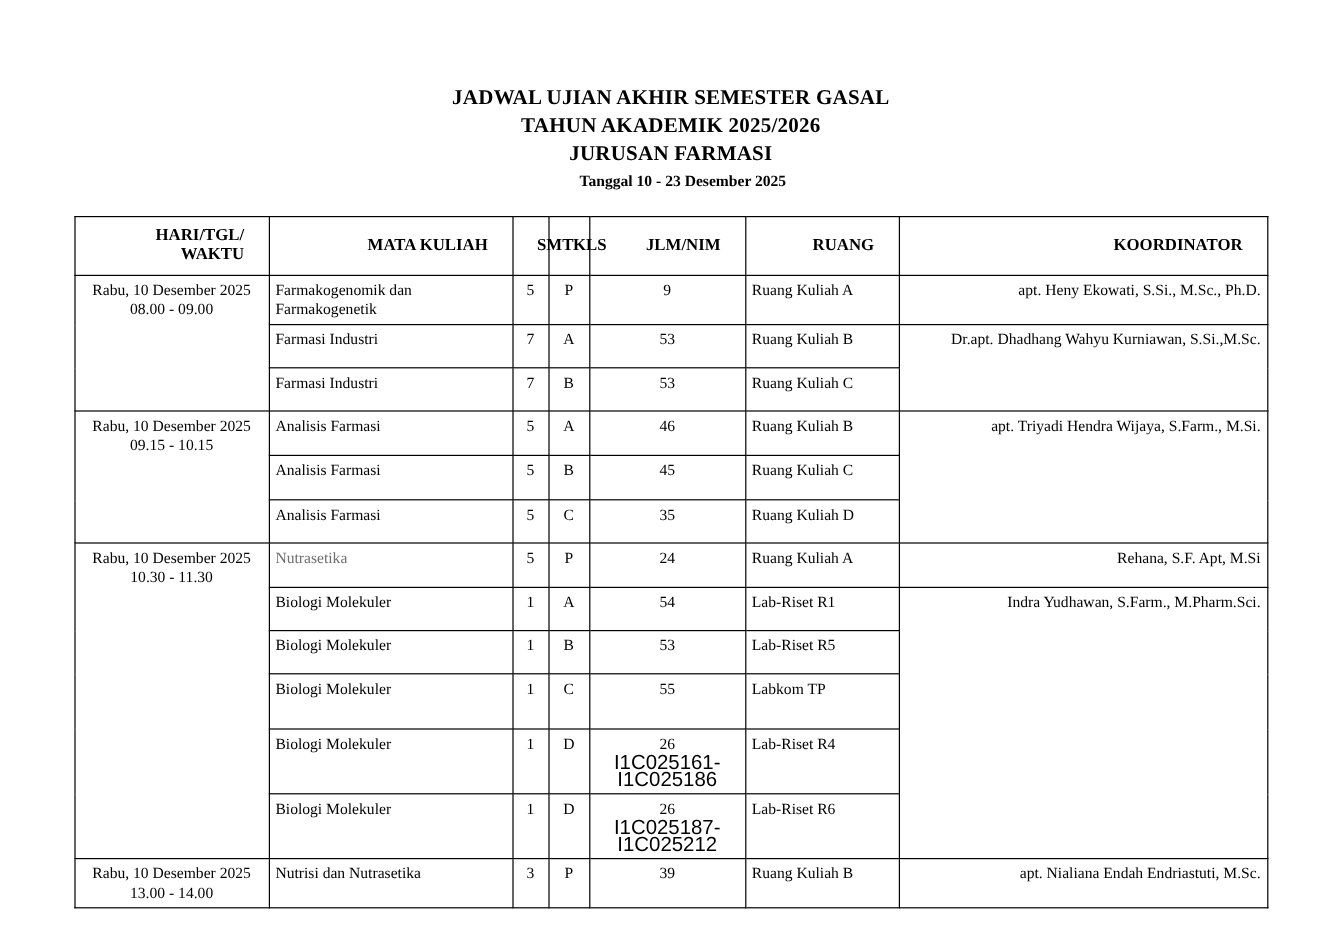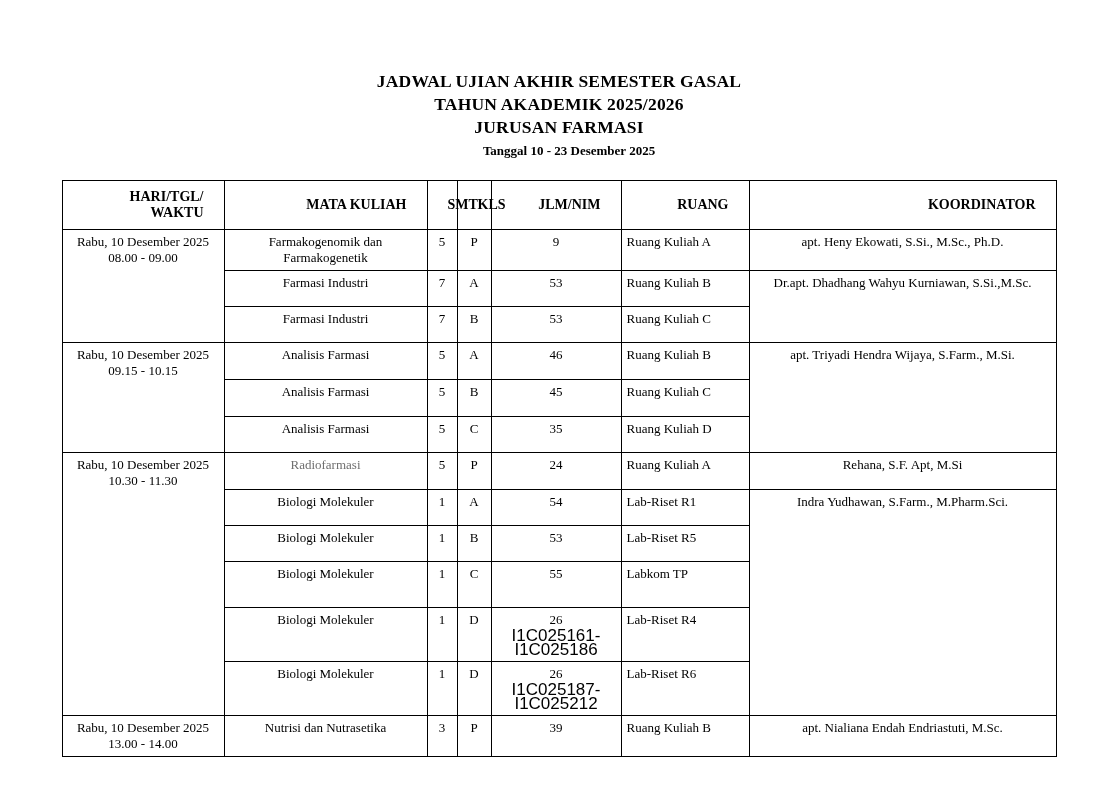--- a/index.html
+++ b/index.html
@@ -70,32 +70,32 @@
   col.c-jlm   { width: 130px; }
   col.c-ruang { width: 128px; }
   col.c-koor  { width: 307px; }
 
   td.day {
     text-align: center;
     padding-top: 6px;
   }
   td.day .d1 { display: block; }
   td.day .d2 { display: block; text-align: center; }
-  td.mk { text-align: center; }
+  td.mk { text-align: left; }
   td.smt, td.kls { text-align: center; }
   td.jlm { text-align: center; }
   td.jlm .nim {
     display: block;
     font-family: "Liberation Sans", sans-serif;
     font-size: 17px;
     line-height: 14px;
     margin-top: 1px;
   }
   td.ruang { }
-  td.koor { text-align: center; }
+  td.koor { text-align: right; }
   .faded { color: #6f6f6f; }
 </style>
 </head>
 <body>
 
 <div class="page">
 
   <div class="header">
     <div class="line1">JADWAL UJIAN AKHIR SEMESTER GASAL</div>
     <div class="line2">TAHUN AKADEMIK 2025/2026</div>
@@ -176,21 +176,21 @@
           <td class="smt">5</td>
           <td class="kls">C</td>
           <td class="jlm"><span>35</span></td>
           <td class="ruang">Ruang Kuliah D</td>
         </tr>
         <tr style="height: 37px;">
           <td class="day" rowspan="6">
             <span class="d1">Rabu, 10 Desember 2025</span>
             <span class="d2">10.30 - 11.30</span>
           </td>
-          <td class="mk faded">Radiofarmasi</td>
+          <td class="mk faded">Nutrasetika</td>
           <td class="smt">5</td>
           <td class="kls">P</td>
           <td class="jlm"><span>24</span></td>
           <td class="ruang">Ruang Kuliah A</td>
           <td class="koor" rowspan="1">Rehana, S.F. Apt, M.Si</td>
         </tr>
         <tr style="height: 36px;">
           <td class="mk">Biologi Molekuler</td>
           <td class="smt">1</td>
           <td class="kls">A</td>

